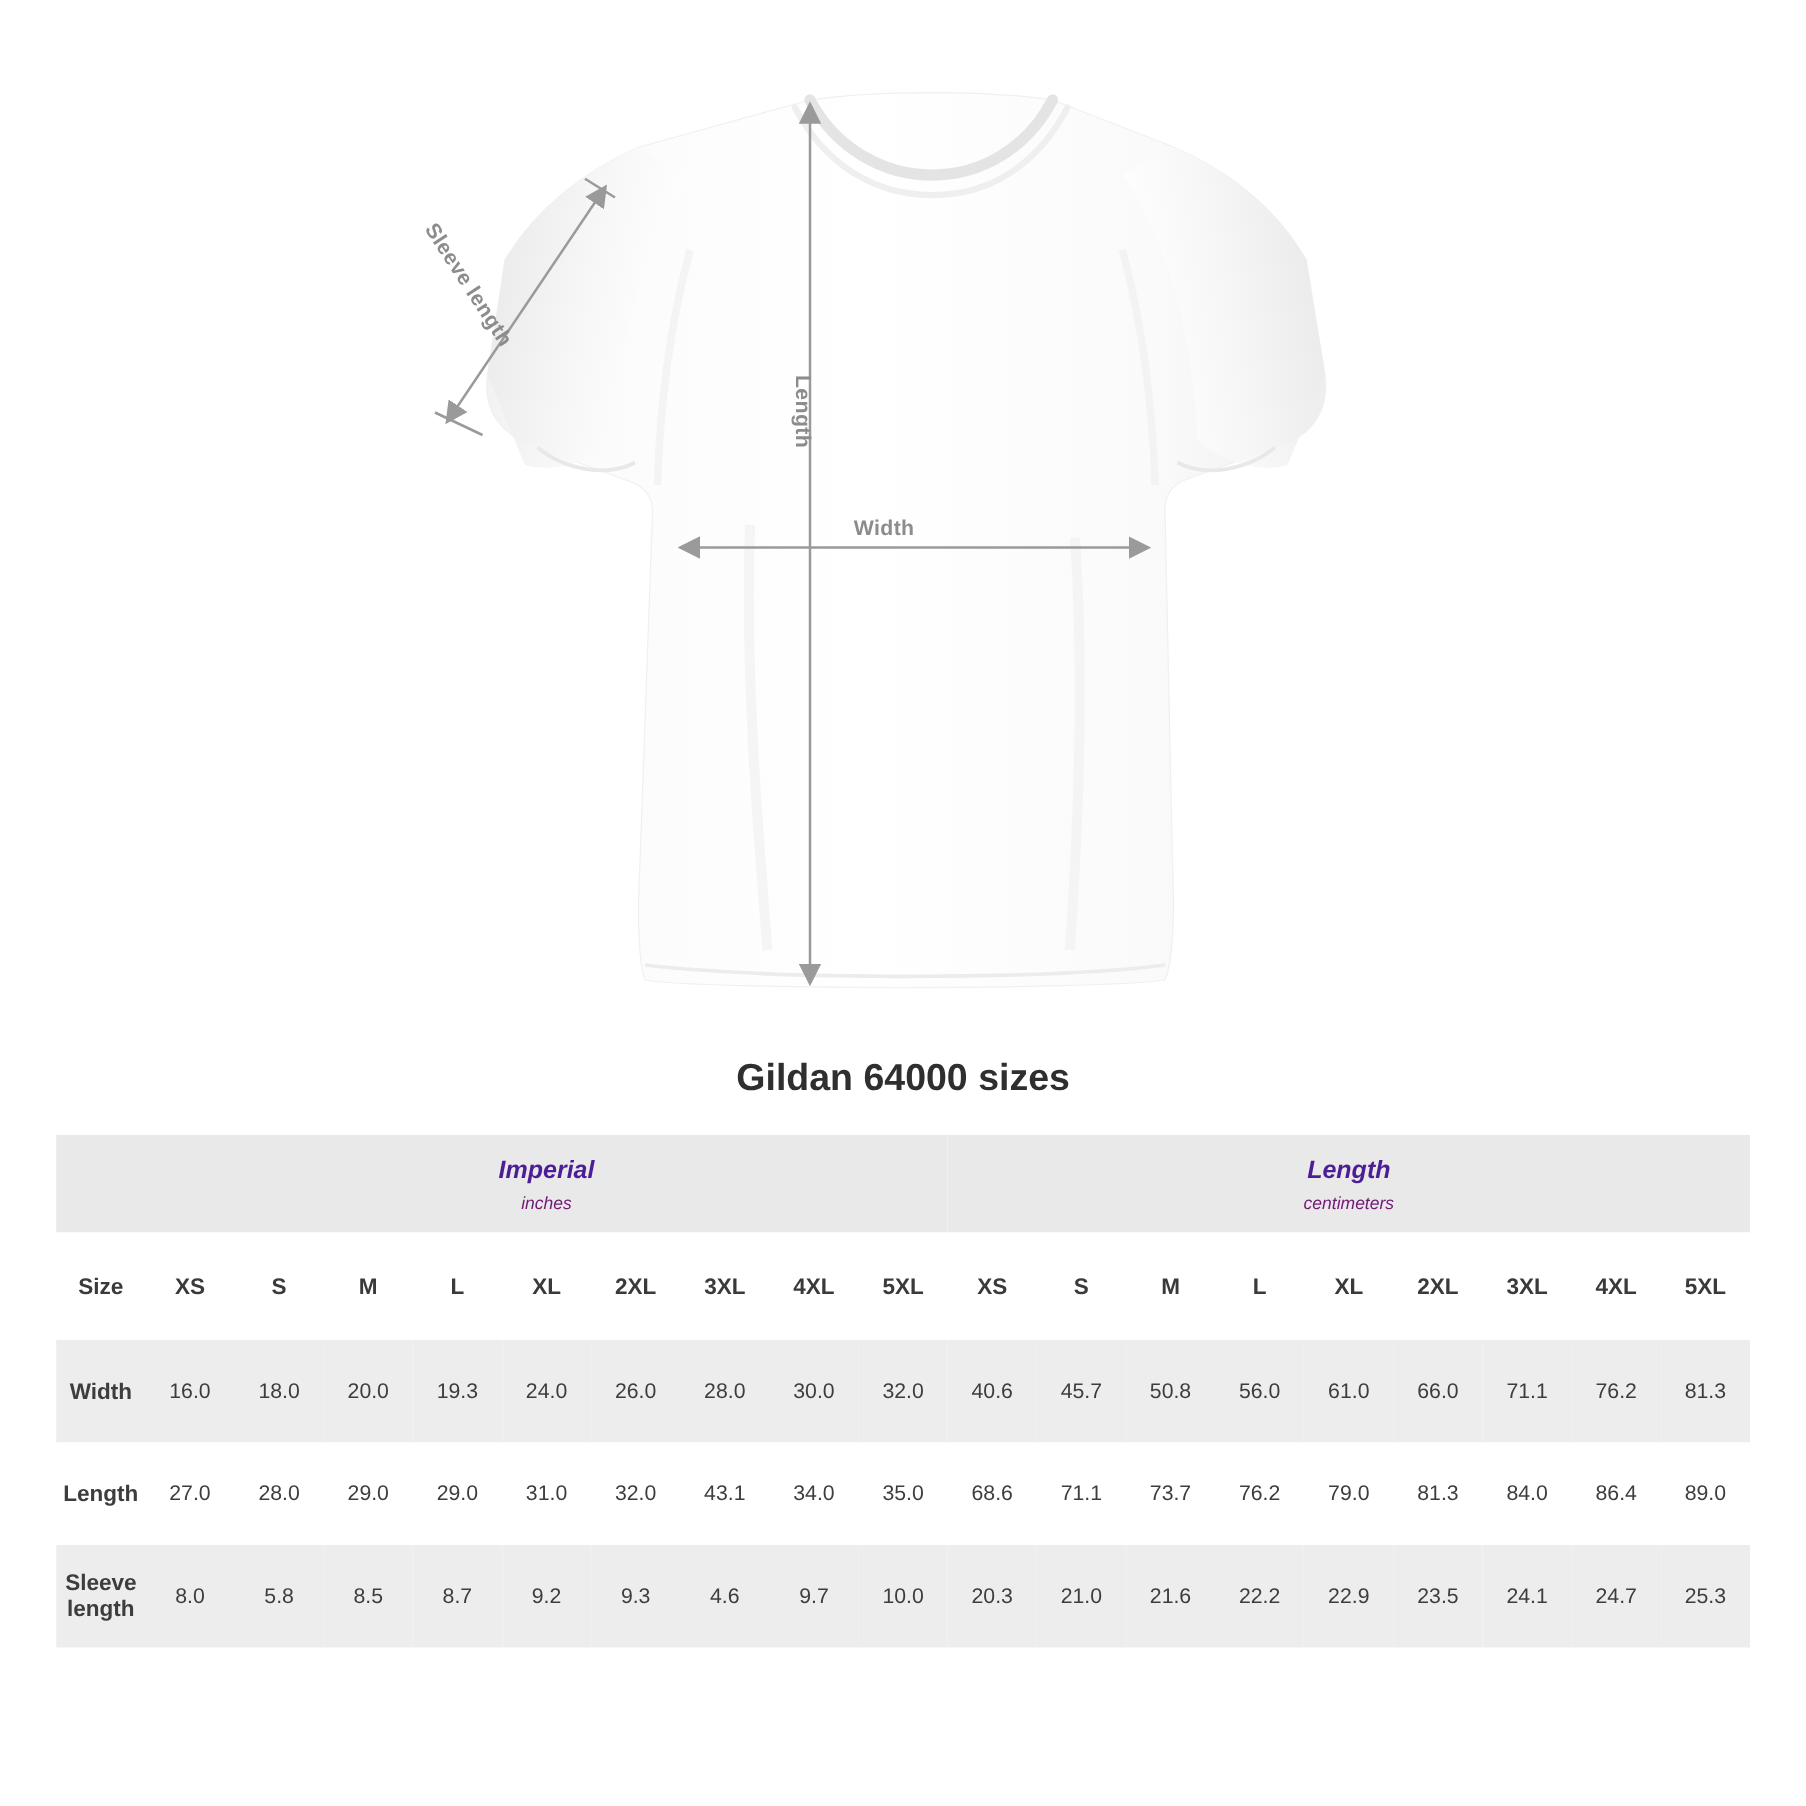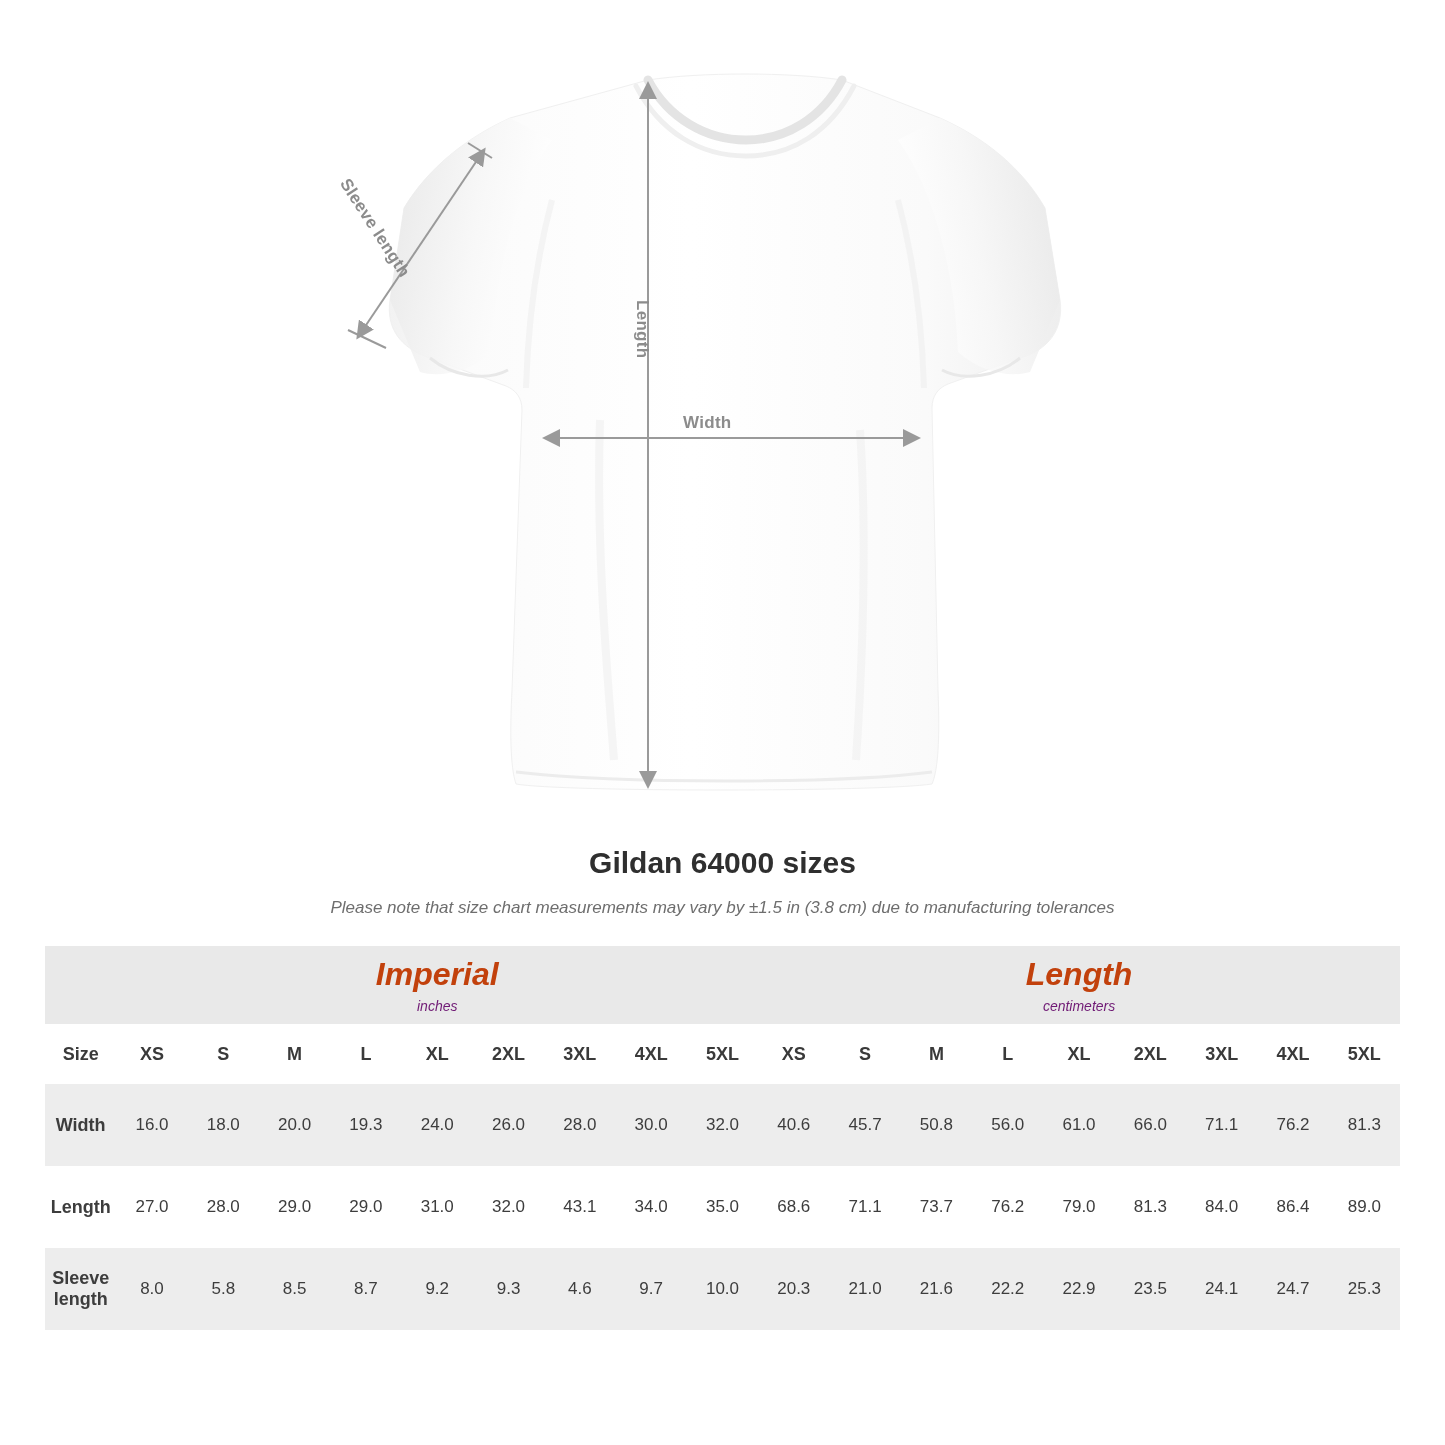--- a/index.html
+++ b/index.html
@@ -89,38 +89,38 @@
     font-weight: normal;
     padding: 0;
     height: 78px;
     vertical-align: middle;
   }
   .unit-head {
     background: #e9e9e9;
     height: 120px;
   }
   .unit-system {
-    font-size: 32px;
+    font-size: 20px;
     font-weight: bold;
     font-style: italic;
-    color: #c2410c;
+    color: #4c1d95;
     line-height: 1.15;
   }
   .unit-unit {
     font-size: 14px;
     font-style: italic;
     color: #701a75;
     padding-top: 6px;
   }
   tr.row-head td {
     background: #ffffff;
     font-weight: bold;
     font-size: 18px;
     color: #3a3a3a;
-    height: 60px;
+    height: 86px;
   }
   tr.row-head td.row-label,
   tr.row-alt td.row-label,
   tr.row-plain td.row-label {
     font-weight: bold;
     font-size: 18px;
   }
   tr.row-alt td { background: #ededed; height: 82px; }
   tr.row-plain td { background: #ffffff; height: 82px; }
   td.row-label { width: 172px; }
@@ -217,21 +217,20 @@
     </svg>
 
     <div class="measure-label label-sleeve">Sleeve length</div>
     <div class="measure-label label-length">Length</div>
     <div class="measure-label label-width">Width</div>
   </div>
 </div>
 
 <div class="title-block">
   <h1 class="chart-title">Gildan 64000 sizes</h1>
-  <div class="chart-note">Please note that size chart measurements may vary by ±1.5 in (3.8 cm) due to manufacturing tolerances</div>
 </div>
 
 <div class="table-wrap">
   <table class="size-table">
     <tbody>
       <tr>
         <td class="unit-head corner"></td>
         <td class="unit-head" colspan="9">
           <div class="unit-system">Imperial</div>
           <div class="unit-unit">inches</div>

